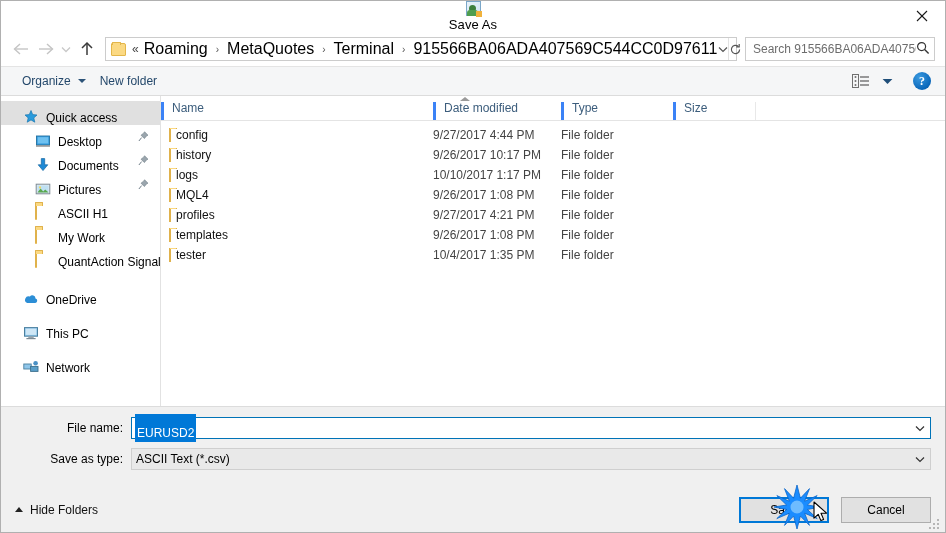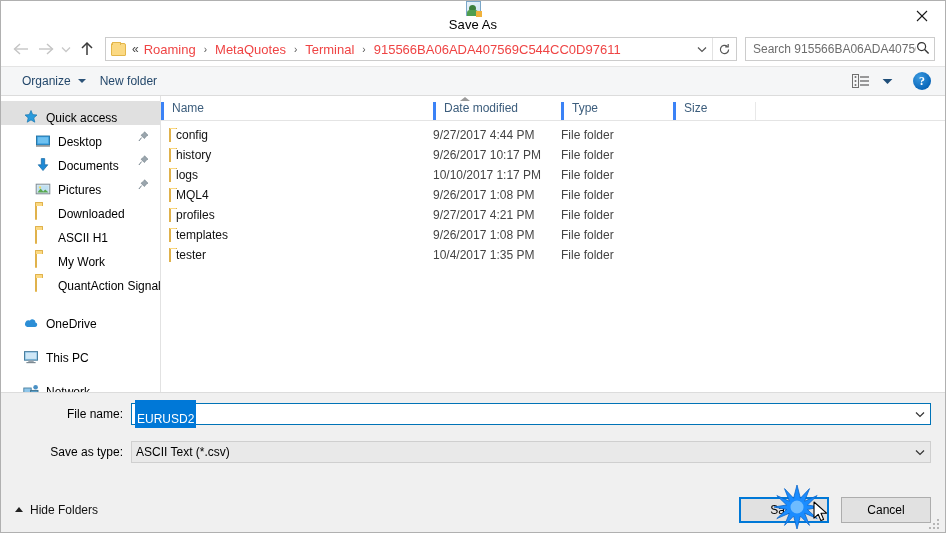--- a/index.html
+++ b/index.html
@@ -96,21 +96,21 @@
     flex: none;
     position: relative;
   }
   .crumb-folder::after {
     content:""; position:absolute; left:0; top:-2px;
     width: 7px; height: 2px; background:#fbd983;
     border: 1px solid #e3b64a; border-bottom: none;
     border-radius: 1px 1px 0 0;
   }
   .crumb {
-    font-size: 13px; color: #ef4444;
+    font-size: 16px; color: #000000;
     padding: 0 1px;
     white-space: nowrap;
   }
   .crumb.dbl { color: #444; font-size: 12px; padding: 0 4px 0 0; }
   .crumb-sep {
     color: #555; font-size: 10px;
     padding: 0 7px;
     user-select: none;
   }
   .crumb-spacer { flex: 1; }
@@ -261,21 +261,21 @@
   .frow .fsize { width: 82px; color: #444; }
 
   
   .formarea {
     background: #f0f0f0;
     border-top: 1px solid #dcdcdc;
     padding: 10px 14px 8px 14px;
   }
   .frm-row {
     display: flex; align-items: center;
-    height: 22px; margin-bottom: 16px;
+    height: 22px; margin-bottom: 9px;
   }
   .frm-label {
     width: 116px; text-align: right; padding-right: 8px;
     font-size: 12px; color: #000;
   }
   .frm-field {
     flex: 1; height: 22px;
     border: 1px solid #0073b7;
     background: #ffffff;
     display: flex; align-items: center;
@@ -513,24 +513,20 @@
         </span>
         <span class="side-label">Pictures</span>
         <span class="pin">
           <svg width="11" height="11" viewBox="0 0 11 11">
             <path d="M6.6 0.8 L10 4.2 L8.4 5 L6.4 7.6 L3 4.2 L5.6 2.2 Z" fill="#9aa5ad" stroke="#6f7d87" stroke-width="0.6"></path>
             <line x1="3.6" y1="6.6" x2="0.9" y2="10" stroke="#6f7d87" stroke-width="1"></line>
           </svg>
         </span>
       </div>
 
-      <div class="side-item child">
-        <span class="side-icon"><span class="ic-folder"></span></span>
-        <span class="side-label">Downloaded</span>
-      </div>
 
       <div class="side-item child">
         <span class="side-icon"><span class="ic-folder"></span></span>
         <span class="side-label">ASCII H1</span>
       </div>
 
       <div class="side-item child">
         <span class="side-icon"><span class="ic-folder"></span></span>
         <span class="side-label">My Work</span>
       </div>

